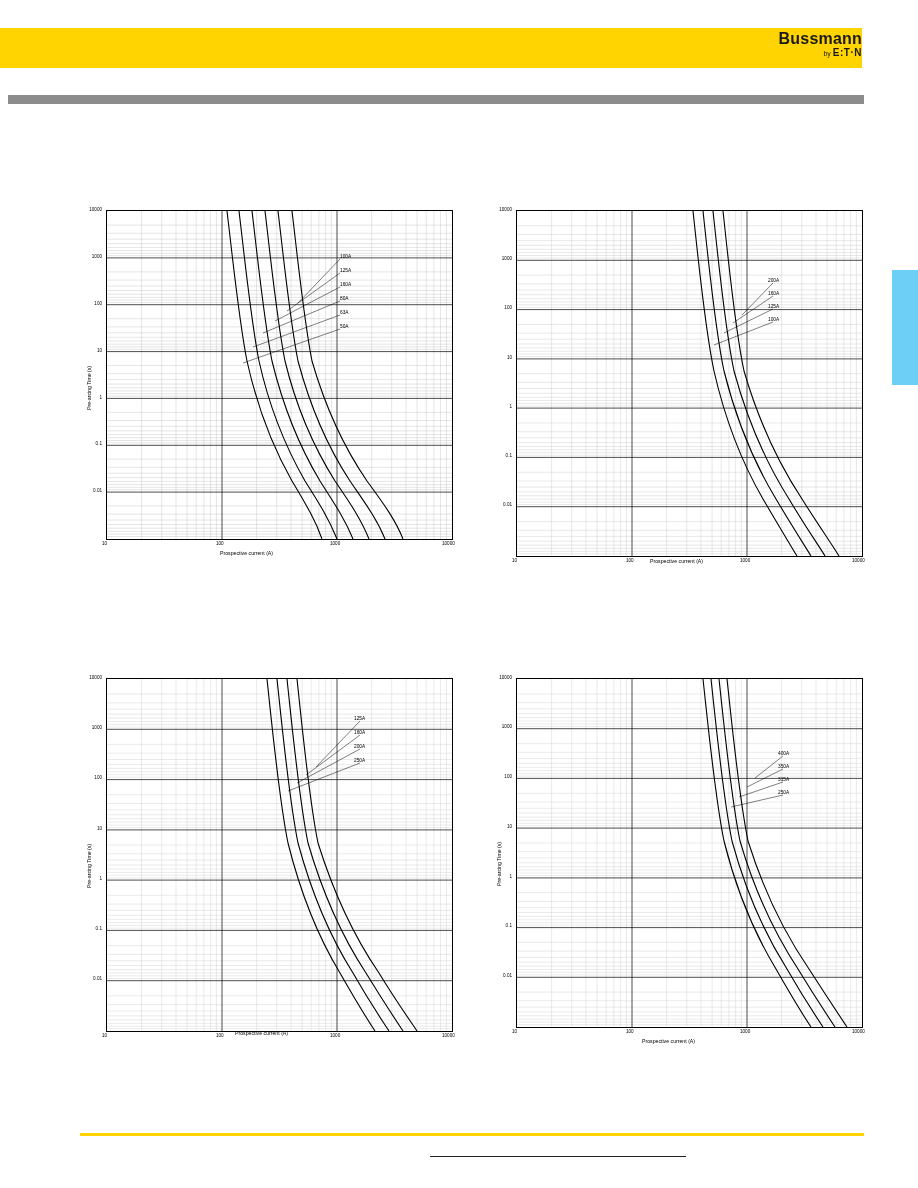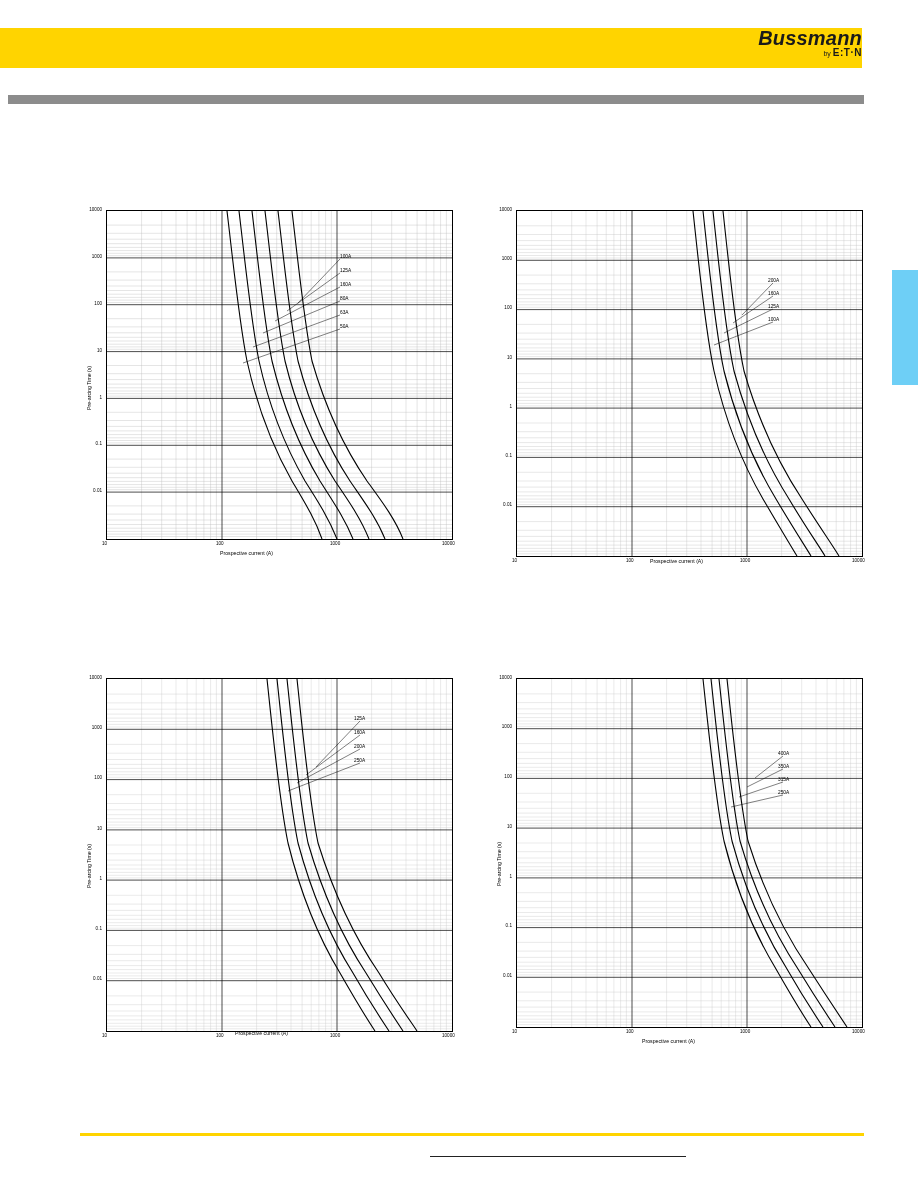--- a/index.html
+++ b/index.html
@@ -13,23 +13,22 @@
   
   .yellow-band{
     position:absolute;left:0;top:28px;width:862px;height:40px;
     background:#FFD400;
   }
   .brand-block{
     position:absolute;right:56px;top:30px;width:120px;height:36px;
     text-align:right;
   }
   .brand-name{
-    font-size:20px;font-weight:bold;color:#1a1a1a;letter-spacing:.2px;
+    font-size:16px;font-weight:bold;color:#1a1a1a;letter-spacing:.2px;
     line-height:17px;
-    font-style:italic;
   }
   .brand-sub{
     font-size:7px;color:#1a1a1a;line-height:9px;margin-top:1px;
   }
   .brand-eaton{
     font-size:10px;font-weight:bold;color:#1a1a1a;letter-spacing:.5px;
   }
   .grey-band{
     position:absolute;left:8px;top:95px;width:856px;height:9px;
     background:#8c8c8c;

